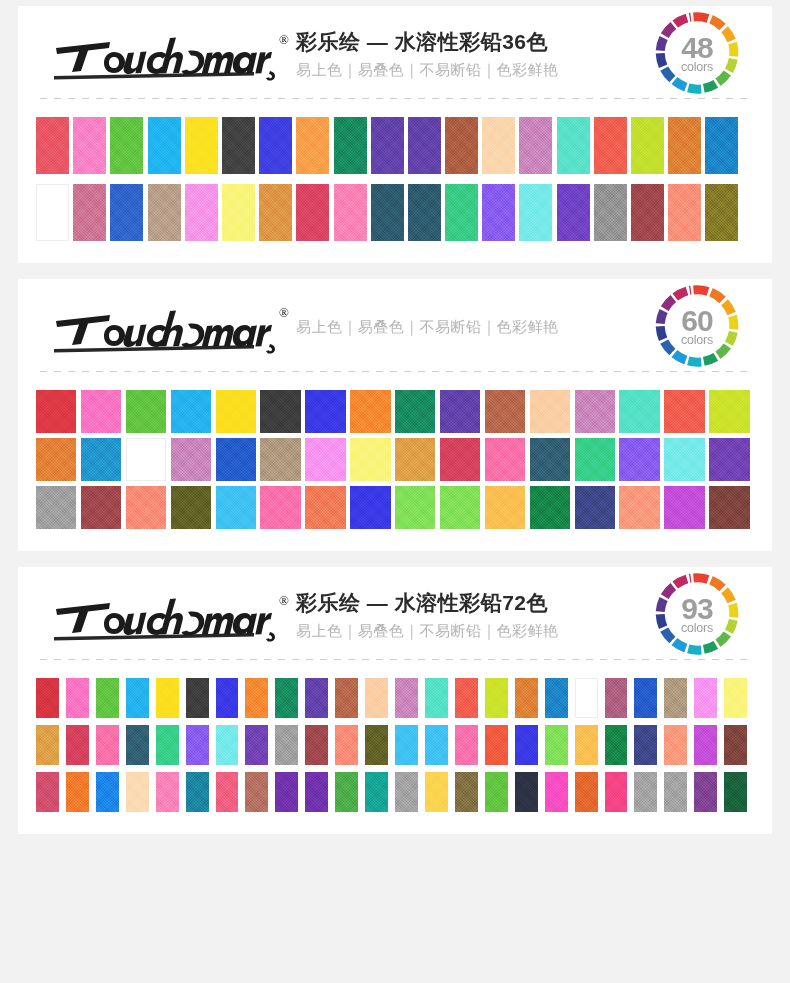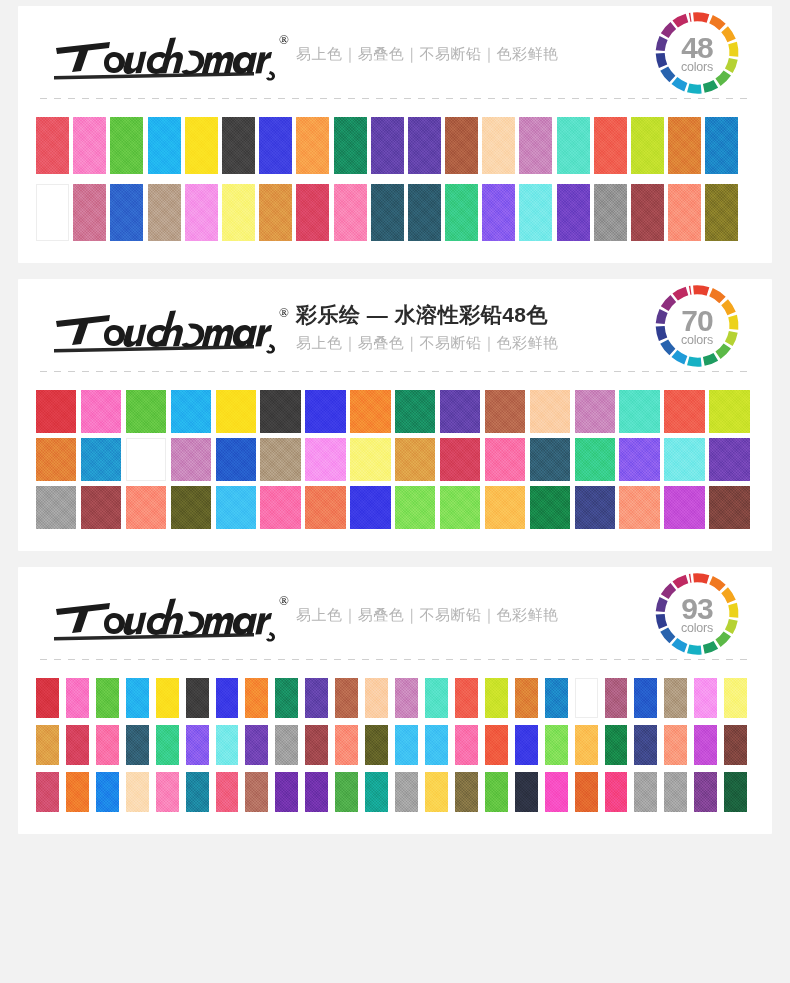--- a/index.html
+++ b/index.html
@@ -163,20 +163,21 @@
             <path d="M159 21 L164.6 20.6 L164 24 C165.6 21.6 167.6 20 170 20 C172.6 20 174 21.6 174 24 C176 21.3 178.4 20 181 20 C184.6 20 186.4 22.3 185.6 26.3 L182 41 L176 41.3 L179.3 28.6 C179.8 26.6 179 25.6 177.4 26 C175.6 26.3 174.3 28 173.6 30.3 L170.8 41.3 L165 41.6 L168.3 28.6 C168.8 26.6 168 25.6 166.4 26 C164.6 26.3 163.3 28 162.6 30.3 L159.8 41.3 L153.8 41.6 Z"></path>
             <path d="M197 20 C191 20 186 24.6 185 31 C184 37.6 187.3 42 192.3 42 C195 42 197.3 40.6 199 38.6 L198.6 41.3 L204.3 41 L209 20.6 L203.3 21 L203 23.3 C201.8 21.3 199.8 20 197 20 Z M197.3 25.3 C200 25.3 201.6 27.3 201 30.6 C200.4 34 198 36.3 195.3 36.3 C192.6 36.3 191.3 34.3 191.8 31 C192.4 27.6 194.6 25.3 197.3 25.3 Z"></path>
             <path d="M212 20.6 L217.6 20.3 L216.8 25 C218.6 21.6 221 19.6 224 20 L222.6 26.3 C218.8 25.8 216.3 28 215.3 32.3 L213.3 41.3 L207.3 41.6 Z"></path>
             <path d="M222 39 C225 39.6 227 41.6 227 44 C227 46.6 225 48.6 222 48.6 C220 48.6 218.6 47.6 218 46 L221 45.3 C221.3 46 221.6 46.3 222.3 46.3 C223.3 46.3 224 45.6 224 44.6 C224 43.3 223 42.3 221 42 Z"></path>
             <path d="M6 44 L206 40 L206 43.5 L6 47.5 Z" opacity="0.95"></path>
           </g>
         </svg>
         <span class="reg-mark">®</span>
       </div>
       <div class="title-block">
+        <div class="title-main">彩乐绘 — 水溶性彩铅36色</div>
         <div class="title-sub">易上色｜易叠色｜不易断铅｜色彩鲜艳</div>
       </div>
       <div class="badge-wrap">
         <svg width="90" height="90" viewBox="0 0 90 90" xmlns="http://www.w3.org/2000/svg">
           <g transform="translate(45,45)" fill="none" stroke-width="9" stroke-linecap="butt">
             <path d="M -3.5 -37 A 37 37 0 0 1 11 -35.5" stroke="#e8412e"></path>
             <path d="M 14 -34.8 A 37 37 0 0 1 25.5 -27" stroke="#f07820"></path>
             <path d="M 27.6 -24.8 A 37 37 0 0 1 34.6 -13.5" stroke="#f5a51c"></path>
             <path d="M 35.6 -11 A 37 37 0 0 1 36.8 2.3" stroke="#ecd21b"></path>
             <path d="M 36.3 4.8 A 37 37 0 0 1 31.8 16.8" stroke="#b5d233"></path>
@@ -259,21 +260,20 @@
             <path d="M159 21 L164.6 20.6 L164 24 C165.6 21.6 167.6 20 170 20 C172.6 20 174 21.6 174 24 C176 21.3 178.4 20 181 20 C184.6 20 186.4 22.3 185.6 26.3 L182 41 L176 41.3 L179.3 28.6 C179.8 26.6 179 25.6 177.4 26 C175.6 26.3 174.3 28 173.6 30.3 L170.8 41.3 L165 41.6 L168.3 28.6 C168.8 26.6 168 25.6 166.4 26 C164.6 26.3 163.3 28 162.6 30.3 L159.8 41.3 L153.8 41.6 Z"></path>
             <path d="M197 20 C191 20 186 24.6 185 31 C184 37.6 187.3 42 192.3 42 C195 42 197.3 40.6 199 38.6 L198.6 41.3 L204.3 41 L209 20.6 L203.3 21 L203 23.3 C201.8 21.3 199.8 20 197 20 Z M197.3 25.3 C200 25.3 201.6 27.3 201 30.6 C200.4 34 198 36.3 195.3 36.3 C192.6 36.3 191.3 34.3 191.8 31 C192.4 27.6 194.6 25.3 197.3 25.3 Z"></path>
             <path d="M212 20.6 L217.6 20.3 L216.8 25 C218.6 21.6 221 19.6 224 20 L222.6 26.3 C218.8 25.8 216.3 28 215.3 32.3 L213.3 41.3 L207.3 41.6 Z"></path>
             <path d="M222 39 C225 39.6 227 41.6 227 44 C227 46.6 225 48.6 222 48.6 C220 48.6 218.6 47.6 218 46 L221 45.3 C221.3 46 221.6 46.3 222.3 46.3 C223.3 46.3 224 45.6 224 44.6 C224 43.3 223 42.3 221 42 Z"></path>
             <path d="M6 44 L206 40 L206 43.5 L6 47.5 Z" opacity="0.95"></path>
           </g>
         </svg>
         <span class="reg-mark">®</span>
       </div>
       <div class="title-block">
-        <div class="title-main">彩乐绘 — 水溶性彩铅48色</div>
         <div class="title-sub">易上色｜易叠色｜不易断铅｜色彩鲜艳</div>
       </div>
       <div class="badge-wrap">
         <svg width="90" height="90" viewBox="0 0 90 90" xmlns="http://www.w3.org/2000/svg">
           <g transform="translate(45,45)" fill="none" stroke-width="9" stroke-linecap="butt">
             <path d="M -3.5 -37 A 37 37 0 0 1 11 -35.5" stroke="#e8412e"></path>
             <path d="M 14 -34.8 A 37 37 0 0 1 25.5 -27" stroke="#f07820"></path>
             <path d="M 27.6 -24.8 A 37 37 0 0 1 34.6 -13.5" stroke="#f5a51c"></path>
             <path d="M 35.6 -11 A 37 37 0 0 1 36.8 2.3" stroke="#ecd21b"></path>
             <path d="M 36.3 4.8 A 37 37 0 0 1 31.8 16.8" stroke="#b5d233"></path>
@@ -283,21 +283,21 @@
             <path d="M -11.2 33.2 A 37 37 0 0 1 -22.6 26.5" stroke="#1f9bd8"></path>
             <path d="M -24.6 25 A 37 37 0 0 1 -32.8 14.6" stroke="#2863ae"></path>
             <path d="M -33.9 12.2 A 37 37 0 0 1 -36.8 -0.7" stroke="#303e91"></path>
             <path d="M -36.8 -3.3 A 37 37 0 0 1 -33.4 -16" stroke="#5b3a8e"></path>
             <path d="M -32.3 -18.4 A 37 37 0 0 1 -23.7 -28.4" stroke="#8e2f7e"></path>
             <path d="M -21.8 -30 A 37 37 0 0 1 -10 -36" stroke="#bf2a62"></path>
             <path d="M -7.4 -36.6 A 37 37 0 0 1 -6.1 -36.8" stroke="#d62f45"></path>
           </g>
         </svg>
         <div class="badge-text">
-          <div class="badge-num">70</div>
+          <div class="badge-num">60</div>
           <div class="badge-word">colors</div>
         </div>
       </div>
     </div>
     <div class="divider"></div>
     <div class="swatch-area s48">
         <div class="swatch-row">
           <div class="swatch" title="#dc3641" style="background-color: rgb(220, 54, 65);"></div>
           <div class="swatch" title="#f96ec0" style="background-color: rgb(249, 110, 192);"></div>
           <div class="swatch" title="#5cc23e" style="background-color: rgb(92, 194, 62);"></div>
@@ -368,20 +368,21 @@
             <path d="M159 21 L164.6 20.6 L164 24 C165.6 21.6 167.6 20 170 20 C172.6 20 174 21.6 174 24 C176 21.3 178.4 20 181 20 C184.6 20 186.4 22.3 185.6 26.3 L182 41 L176 41.3 L179.3 28.6 C179.8 26.6 179 25.6 177.4 26 C175.6 26.3 174.3 28 173.6 30.3 L170.8 41.3 L165 41.6 L168.3 28.6 C168.8 26.6 168 25.6 166.4 26 C164.6 26.3 163.3 28 162.6 30.3 L159.8 41.3 L153.8 41.6 Z"></path>
             <path d="M197 20 C191 20 186 24.6 185 31 C184 37.6 187.3 42 192.3 42 C195 42 197.3 40.6 199 38.6 L198.6 41.3 L204.3 41 L209 20.6 L203.3 21 L203 23.3 C201.8 21.3 199.8 20 197 20 Z M197.3 25.3 C200 25.3 201.6 27.3 201 30.6 C200.4 34 198 36.3 195.3 36.3 C192.6 36.3 191.3 34.3 191.8 31 C192.4 27.6 194.6 25.3 197.3 25.3 Z"></path>
             <path d="M212 20.6 L217.6 20.3 L216.8 25 C218.6 21.6 221 19.6 224 20 L222.6 26.3 C218.8 25.8 216.3 28 215.3 32.3 L213.3 41.3 L207.3 41.6 Z"></path>
             <path d="M222 39 C225 39.6 227 41.6 227 44 C227 46.6 225 48.6 222 48.6 C220 48.6 218.6 47.6 218 46 L221 45.3 C221.3 46 221.6 46.3 222.3 46.3 C223.3 46.3 224 45.6 224 44.6 C224 43.3 223 42.3 221 42 Z"></path>
             <path d="M6 44 L206 40 L206 43.5 L6 47.5 Z" opacity="0.95"></path>
           </g>
         </svg>
         <span class="reg-mark">®</span>
       </div>
       <div class="title-block">
+        <div class="title-main">彩乐绘 — 水溶性彩铅72色</div>
         <div class="title-sub">易上色｜易叠色｜不易断铅｜色彩鲜艳</div>
       </div>
       <div class="badge-wrap">
         <svg width="90" height="90" viewBox="0 0 90 90" xmlns="http://www.w3.org/2000/svg">
           <g transform="translate(45,45)" fill="none" stroke-width="9" stroke-linecap="butt">
             <path d="M -3.5 -37 A 37 37 0 0 1 11 -35.5" stroke="#e8412e"></path>
             <path d="M 14 -34.8 A 37 37 0 0 1 25.5 -27" stroke="#f07820"></path>
             <path d="M 27.6 -24.8 A 37 37 0 0 1 34.6 -13.5" stroke="#f5a51c"></path>
             <path d="M 35.6 -11 A 37 37 0 0 1 36.8 2.3" stroke="#ecd21b"></path>
             <path d="M 36.3 4.8 A 37 37 0 0 1 31.8 16.8" stroke="#b5d233"></path>

